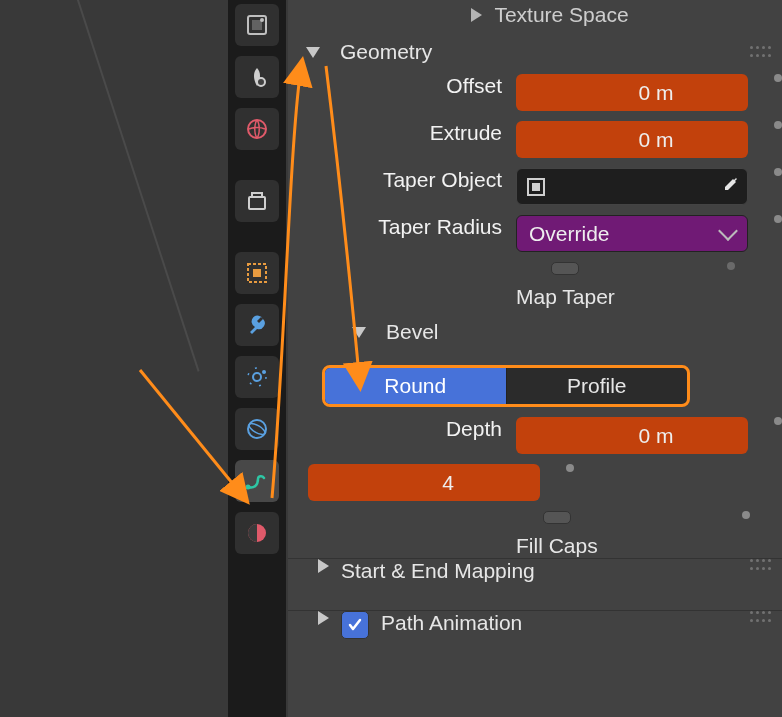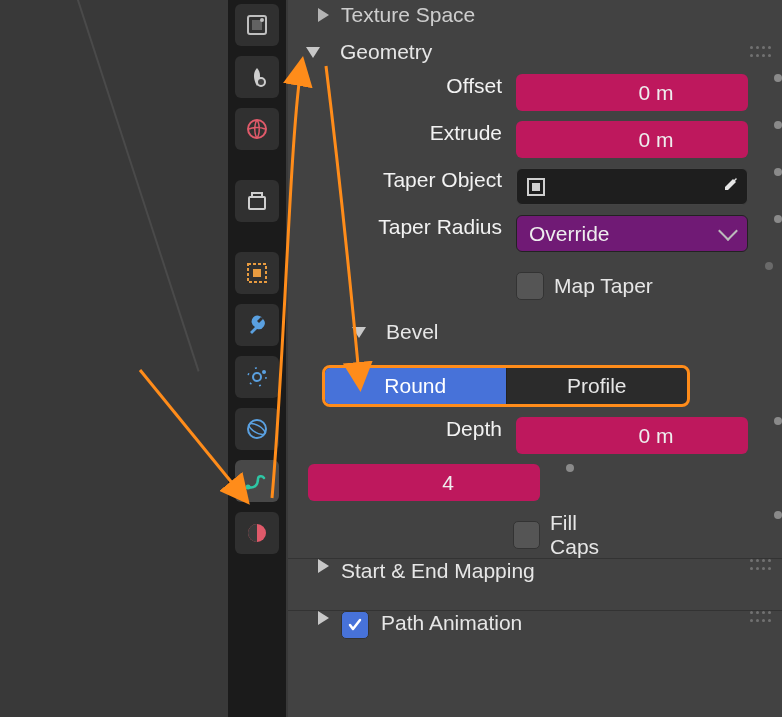--- a/index.html
+++ b/index.html
@@ -58,57 +58,57 @@
   .row {
     display:flex; gap:8px;
     height:47px;
   }
   .row-label {
     width:200px; text-align:right; color:#f2f2f2;
     padding-right:6px;
   }
   .num-field, .obj-field, .dropdown {
     width:232px; height:37px;
-    background:#be185d; border:none; border-radius:6px;
+    background:#c2410c; border:none; border-radius:6px;
     color:#eee; display:flex; align-items:center; justify-content:center;
     position:relative;
     padding-left:48px;
   }
   .obj-field { justify-content:flex-start; padding:0 8px; background:#1e1e1e; border:1px solid #444;}
   .obj-field .mesh-icon{margin-right:auto;}
   .dropdown { justify-content:space-between; padding:2px 12px; background:#701a75; border:1px solid #222;}
   .dot { width:8px;height:8px;border-radius:50%;background:#8a8a8a;margin-left:18px;}
   .dot.dim{background:#6a6a6a;}
   .checkbox {
     width:28px;height:28px;border-radius:5px;background:#555;
     border:1px solid #333; display:flex;align-items:center;justify-content:center;
   }
   .checkbox.checked{background:#4772d9;}
-  .check-wrap{display:flex;align-items:center;gap:10px;}
+  .check-wrap{display:flex;align-items:center;gap:10px;flex-direction:column;}
   .tabs3 {
     margin:10px 0 10px 14px;
     width:368px; height:42px;
     border:3px solid #ff8c1a; border-radius:8px;
     display:flex; overflow:hidden;
     background:#2b2b2b;
   }
   .tabs3 .seg{flex:1;display:flex;align-items:center;justify-content:center;
     border-right:1px solid #222;}
   .tabs3 .seg:last-child{border-right:none;}
   .tabs3 .seg.active{background:#4772d9;color:#fff;}
   .triangle, .triangle-right {
     width:0;height:0;border-style:solid;
   }
   .triangle     { border-width:11px 7px 0 7px; border-color:#c8c8c8 transparent transparent transparent;}
   .triangle-right{ border-width:7px 0 7px 11px; border-color:transparent transparent transparent #c8c8c8;}
   .chevron-down{width:14px;height:14px;border:2px solid #bbb;border-top:none;border-left:none;transform:rotate(45deg);margin-top:-6px;}
   .eyedrop svg, .tab-btn svg, .mesh-icon svg{display:block;}
   .annot {position:absolute;pointer-events:none;}
   .closed-row{display:flex;gap:12px;padding-left:30px;height:52px;border-top:1px solid #333;}
-  .top-cut{display:flex;align-items:center;gap:12px;padding-left:30px;height:30px;opacity:.85;}
+  .top-cut{display:flex;align-items:center;gap:12px;padding-left:30px;height:30px;opacity:.85;justify-content:center;}
 </style>
 </head>
 <body>
 
 <div class="viewport">
 
   <div class="grid-line2"></div>
 </div>
 
 <div class="tab-strip">

